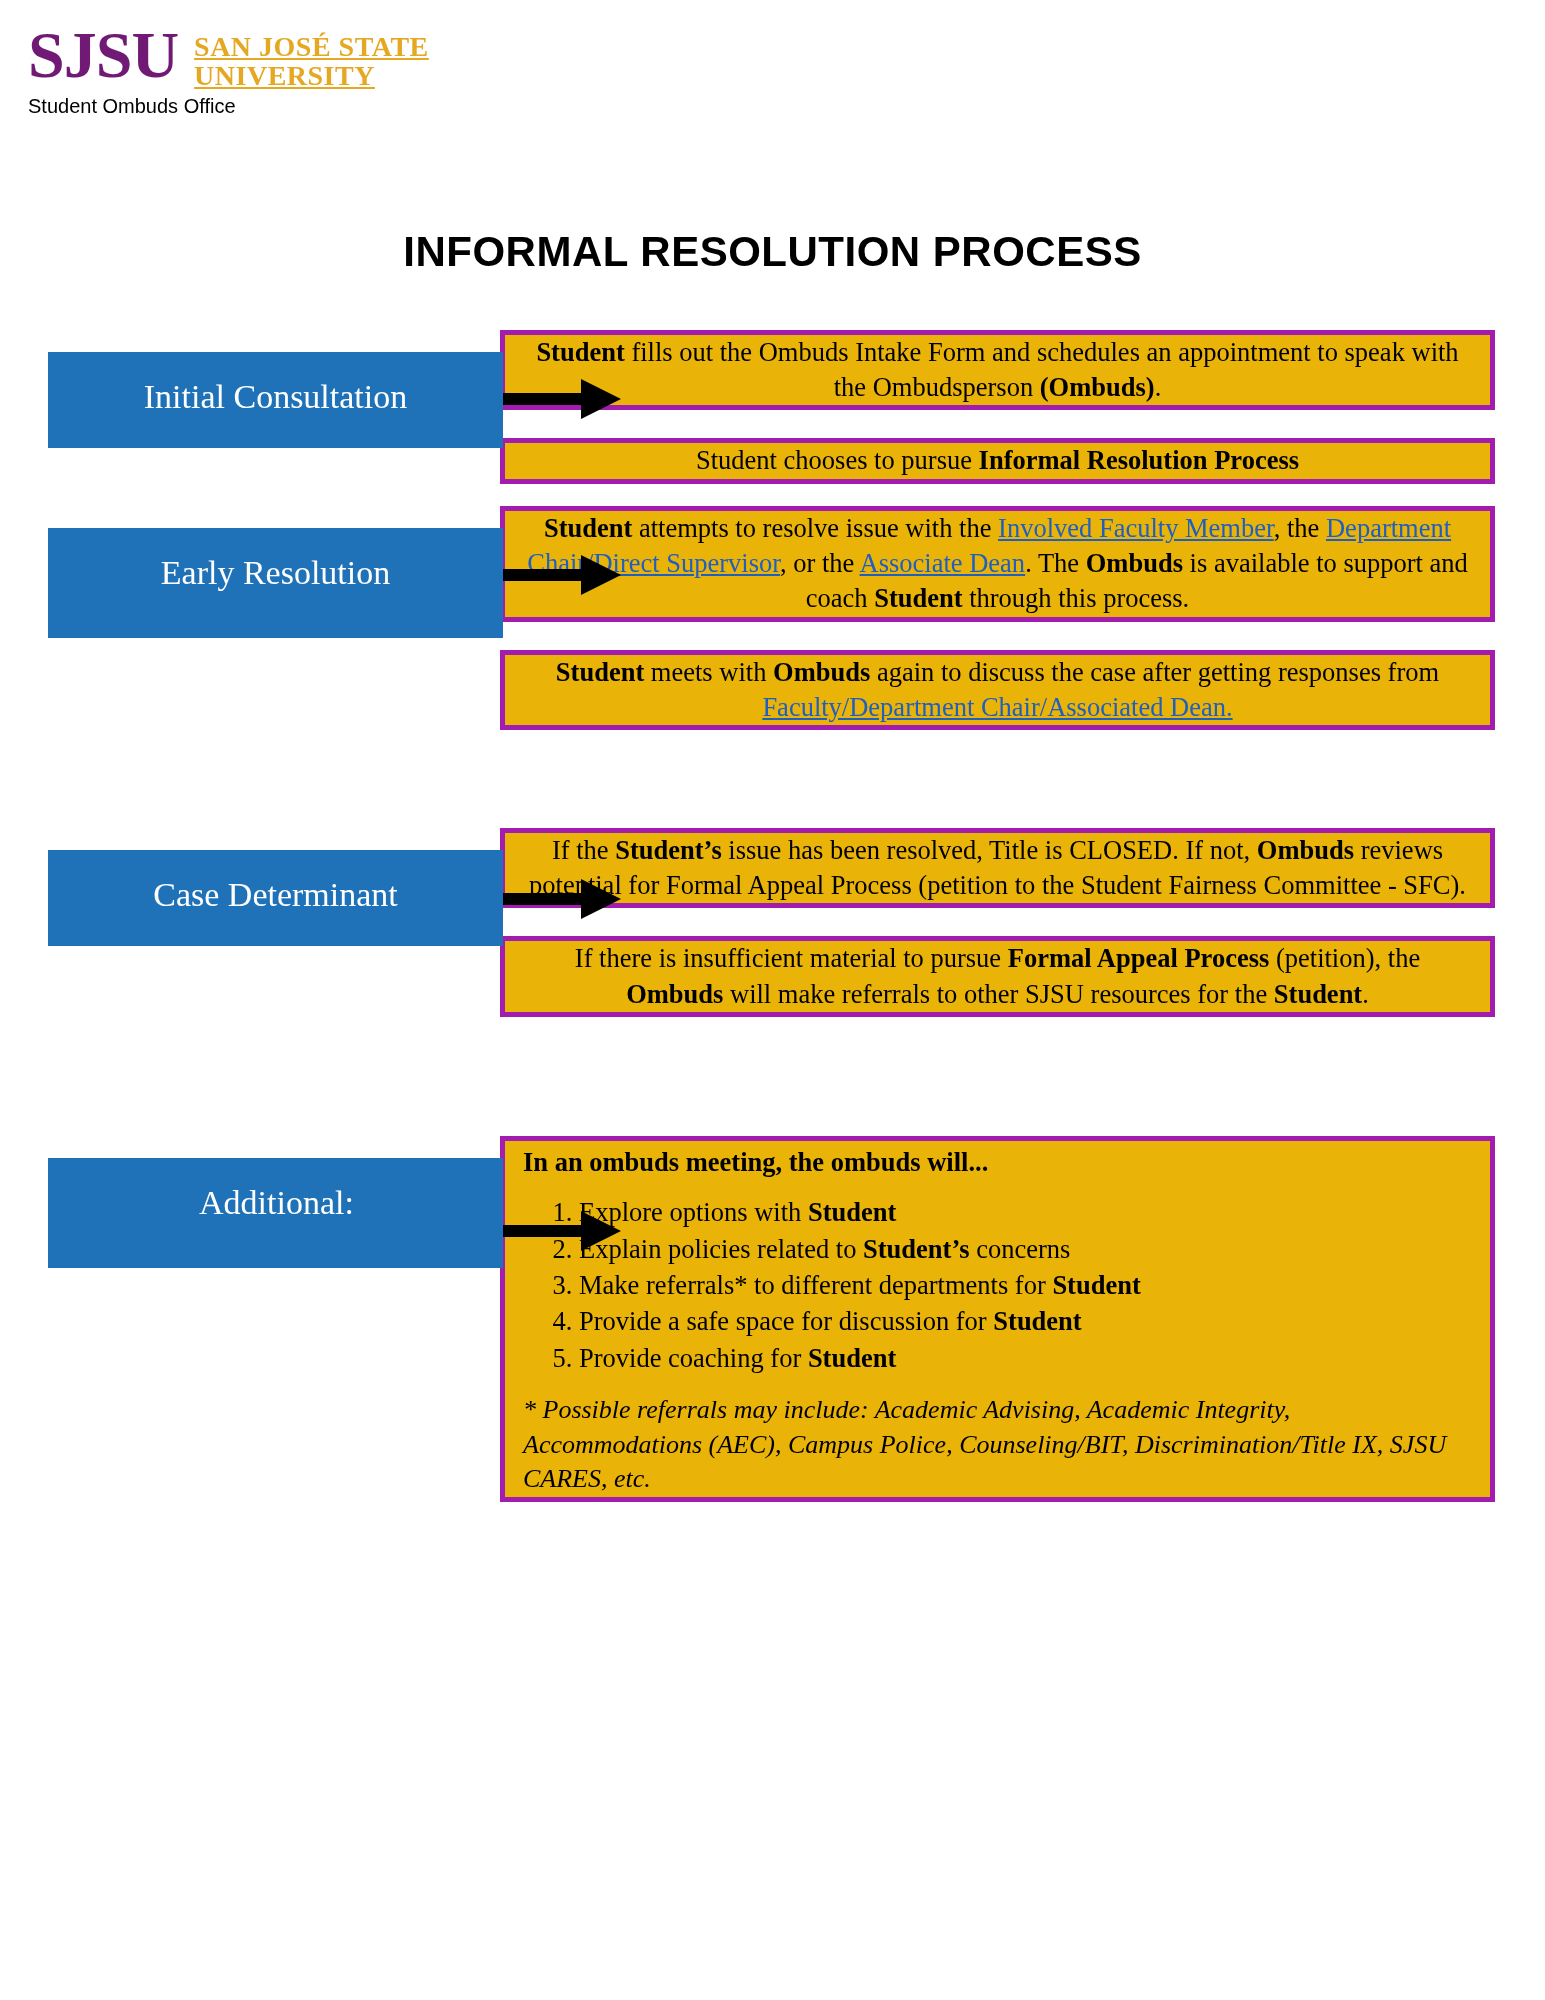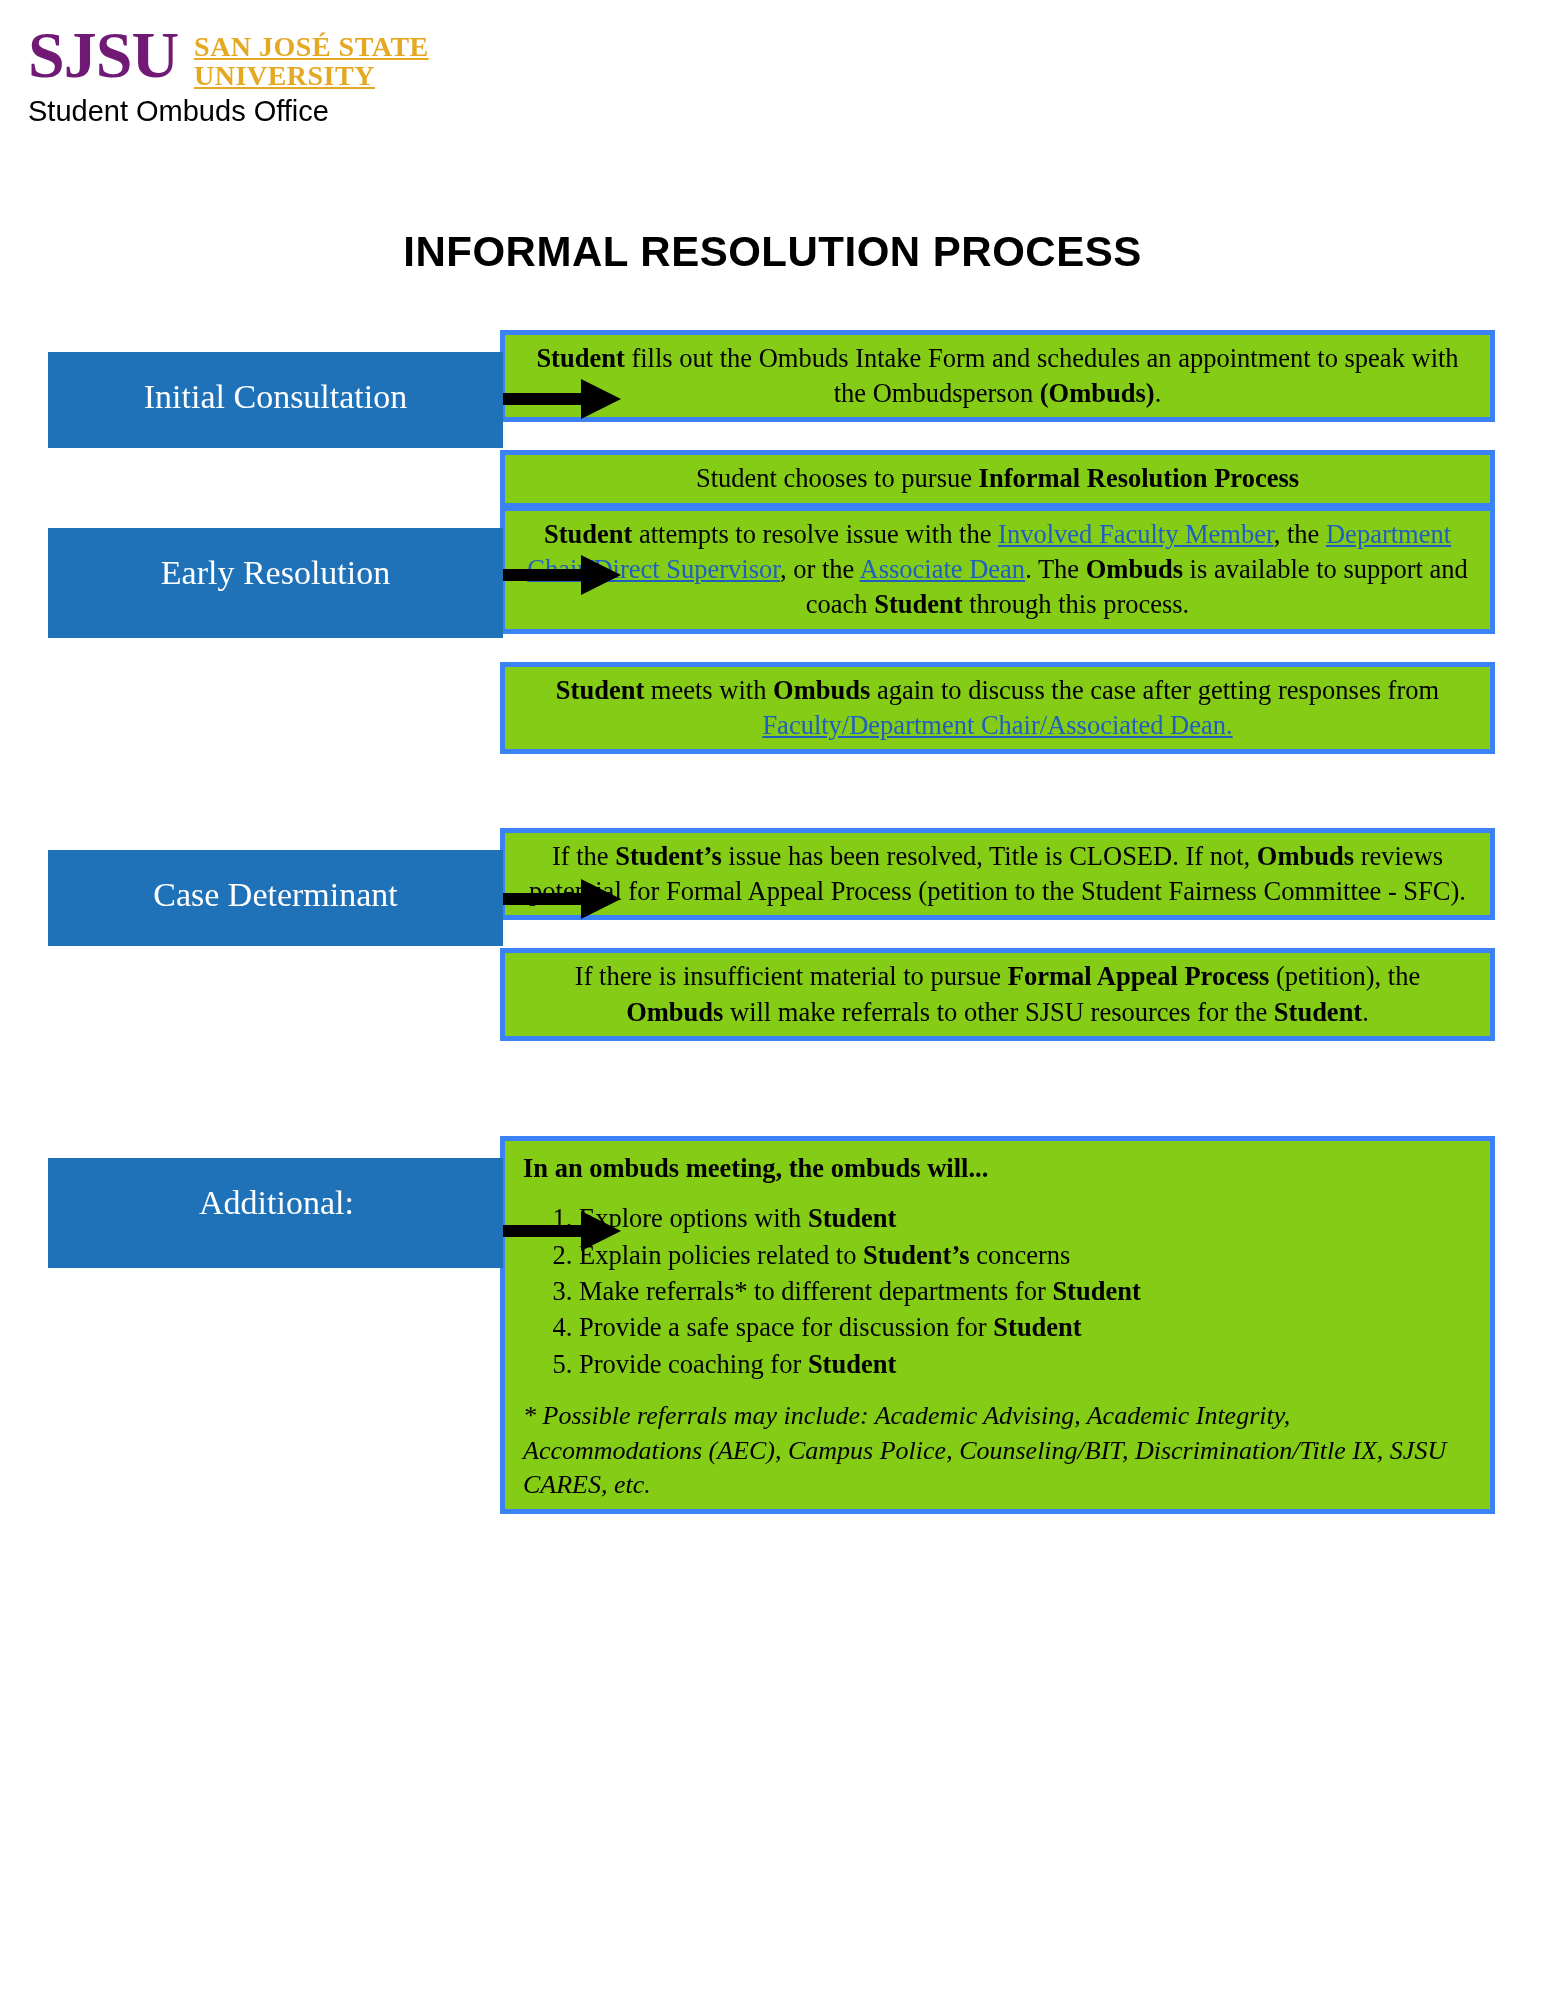--- a/index.html
+++ b/index.html
@@ -41,21 +41,21 @@
     font-family: "Liberation Serif", serif;
     font-weight: bold;
     color: #E5A823;
     font-size: 28px;
     line-height: 1.05;
     letter-spacing: 0.5px;
     text-decoration: underline;
   }
   .office-name {
     margin-top: 4px;
-    font-size: 29px;
+    font-size: 20px;
     font-family: "Liberation Sans", sans-serif;
     color: #000;
   }
 
   
   .page-title {
     position: absolute;
     left: 0;
     top: 228px;
     width: 1545px;
@@ -110,24 +110,24 @@
     position: absolute;
     left: 503px;
     width: 120px;
     height: 46px;
     pointer-events: none;
   }
   .arrow svg { display:block; width:120px; height:46px; }
 
   
   .textbox {
-    border: 5px solid #3b82f6;
-    background: #84cc16;
+    border: 5px solid #a21caf;
+    background: #eab308;
     box-sizing: border-box;
-    padding: 6px 18px;
+    padding: 0 18px;
     font-size: 26.5px;
     line-height: 1.33;
     text-align: center;
     margin-bottom: 28px;
   }
   .textbox.left-align { text-align: left; }
   .textbox b { font-weight: bold; }
   .lnk {
     color: #1F5FC0;
     text-decoration: underline;

